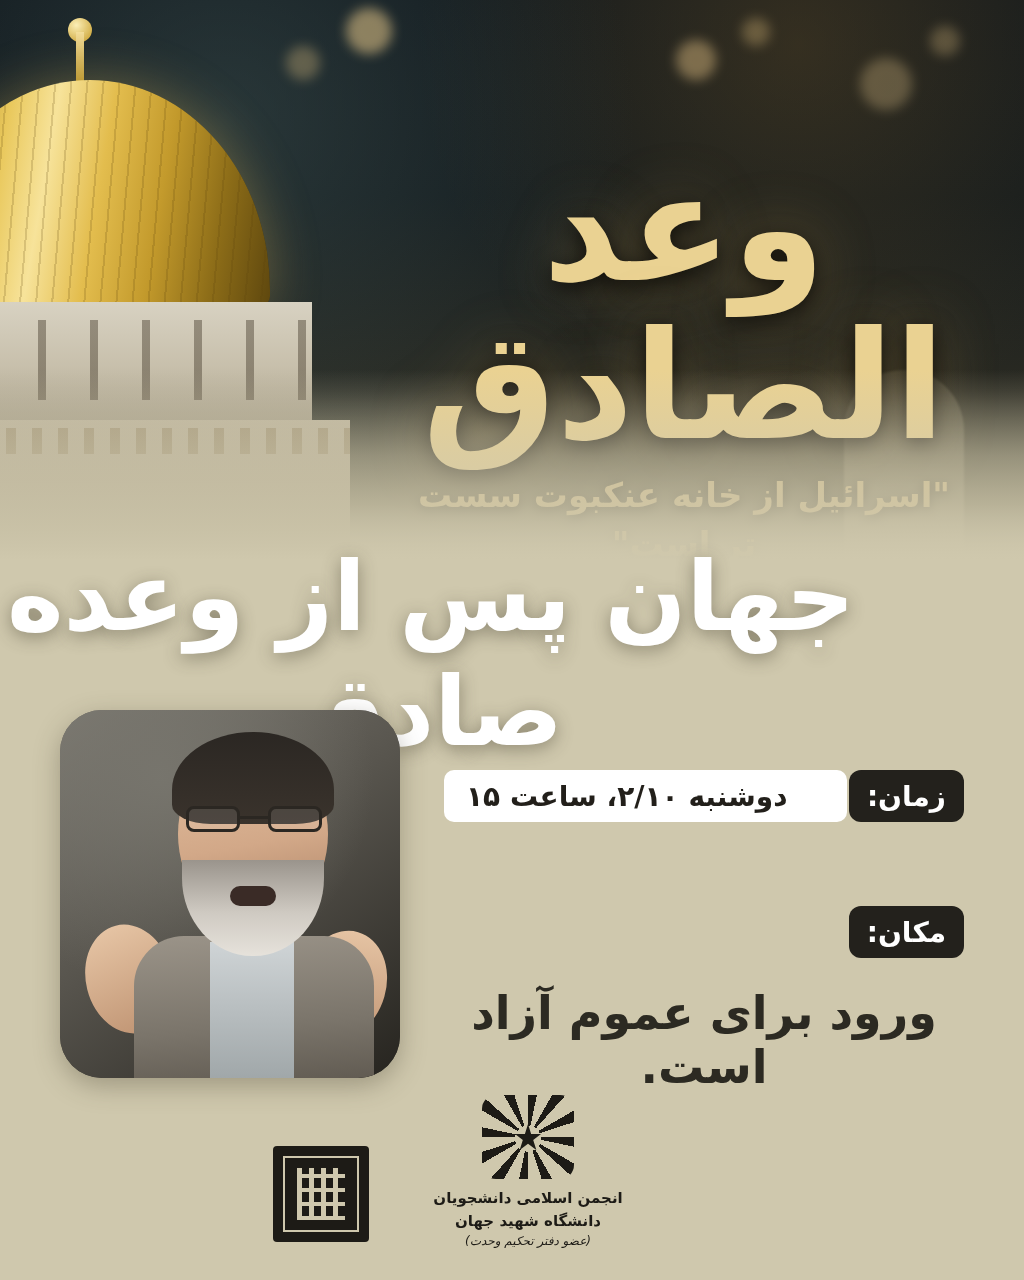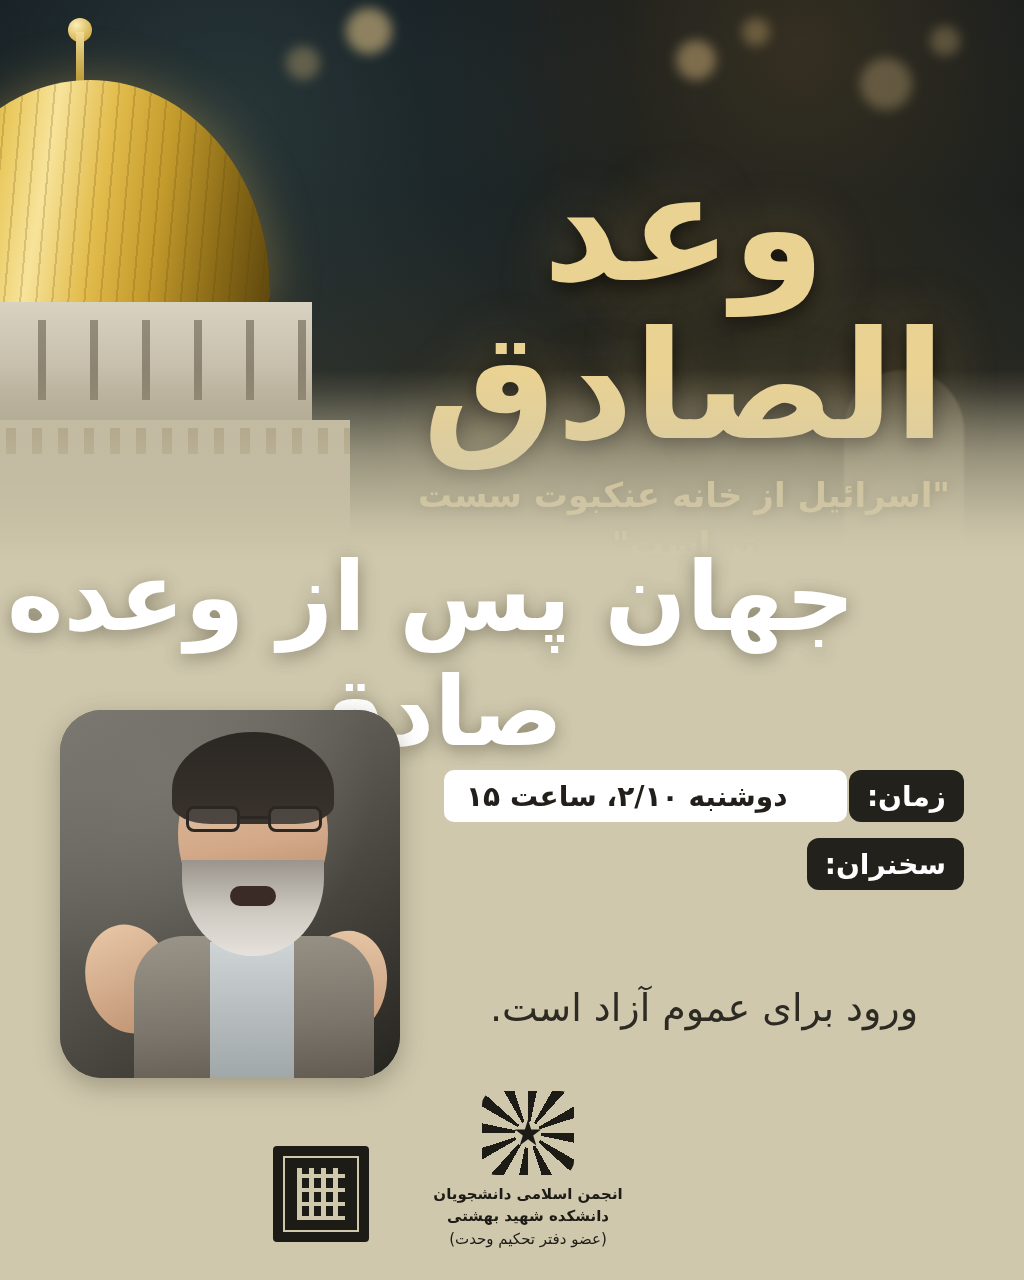--- a/index.html
+++ b/index.html
@@ -135,21 +135,21 @@
   }
   .row .value {
     background:#ffffff; color:#221f1a;
     font-size:28px; font-weight:bold;
     display:flex; align-items:center; justify-content:flex-end;
     padding:0 22px; border-radius:10px;
     margin-right:2px; flex:1;
   }
   .free-entry {
     margin-top:28px; text-align:center;
-    font-size:38px; font-weight:normal; color:#2c2a22;
+    font-size:46px; font-weight:bold; color:#2c2a22;
   }
 
   
   .speaker {
     position:absolute; left:60px; top:710px;
     width:340px; height:368px;
     border-radius:42px;
     overflow:hidden;
     background:linear-gradient(160deg,#6d6a62 0%, #4a4741 40%, #2d2b27 100%);
     box-shadow:0 8px 26px rgba(70,62,45,.35);
@@ -208,21 +208,21 @@
   .sp-hand.right { right:14px; top:220px; transform:rotate(16deg); }
 
   
   .logos {
     position:absolute; left:0; bottom:30px; width:896px;
     display:flex; align-items:flex-end; justify-content:center; gap:64px;
   }
   .logo { text-align:center; color:#1d1b16; }
   .logo .mark { margin:0 auto 8px; }
   .logo .cap { font-size:15px; font-weight:bold; line-height:1.5; }
-  .logo .cap.small { font-size:15px; font-weight:normal; }
+  .logo .cap.small { font-size:12px; font-weight:normal;font-style:italic; }
 
   .mark-anjoman {
     width:92px; height:84px;
     background:
       radial-gradient(circle at 50% 52%, #cfc8ad 0 13px, rgba(0,0,0,0) 13px),
       conic-gradient(from 0deg, #1d1b16 0 12deg, rgba(0,0,0,0) 12deg 30deg,
                      #1d1b16 30deg 42deg, rgba(0,0,0,0) 42deg 60deg,
                      #1d1b16 60deg 72deg, rgba(0,0,0,0) 72deg 90deg,
                      #1d1b16 90deg 102deg, rgba(0,0,0,0) 102deg 120deg,
                      #1d1b16 120deg 132deg, rgba(0,0,0,0) 132deg 150deg,
@@ -327,35 +327,35 @@
   </div>
 
   <div class="info">
 
     <div class="row">
       <div class="label">زمان:</div>
       <div class="value">دوشنبه ۲/۱۰، ساعت ۱۵</div>
     </div>
 
     <div class="row">
-      <div class="label">سخنران:</div>
     </div>
 
     <div class="row">
+      <div class="label">مکان:</div>
     </div>
 
     <div class="free-entry">ورود برای عموم آزاد است.</div>
   </div>
 
   <div class="logos">
 
     <div class="logo">
       <div class="mark mark-anjoman"></div>
       <div class="cap">انجمن اسلامی دانشجویان</div>
-      <div class="cap">دانشکده شهید بهشتی</div>
+      <div class="cap">دانشگاه شهید جهان</div>
       <div class="cap small">(عضو دفتر تحکیم وحدت)</div>
     </div>
 
     <div class="logo">
       <div class="mark mark-sbu"></div>
     </div>
 
 
   </div>
 

